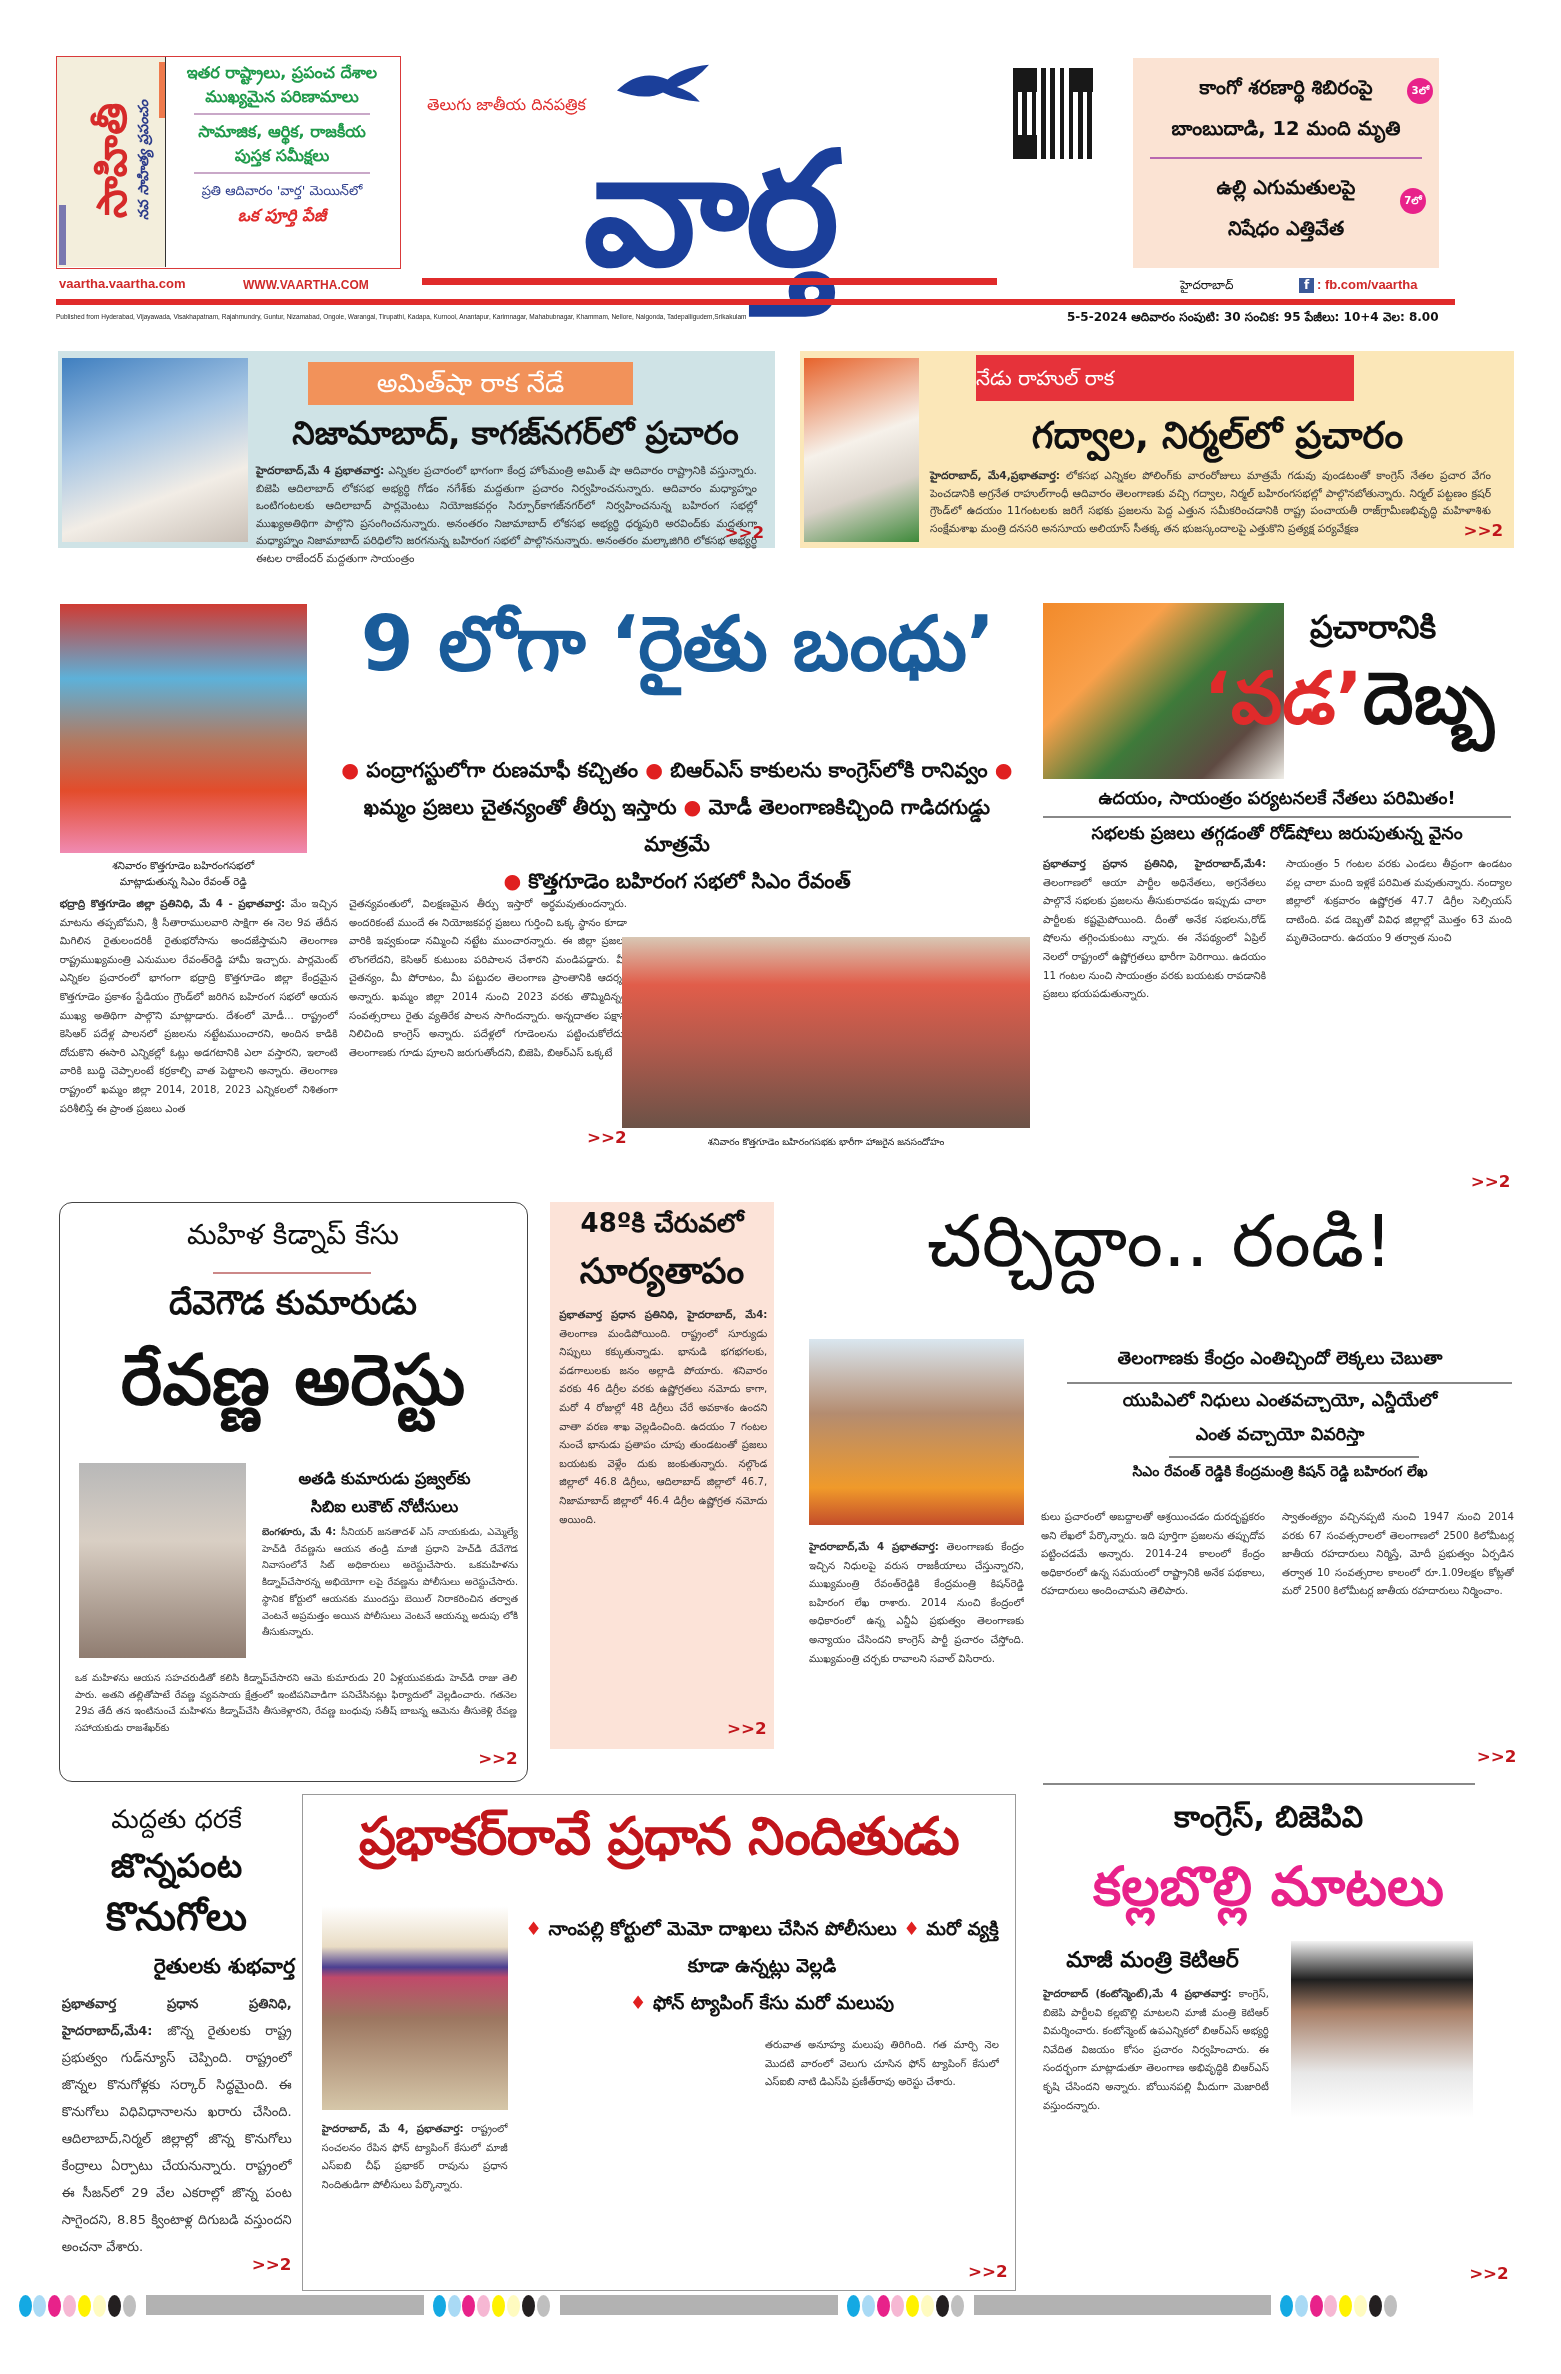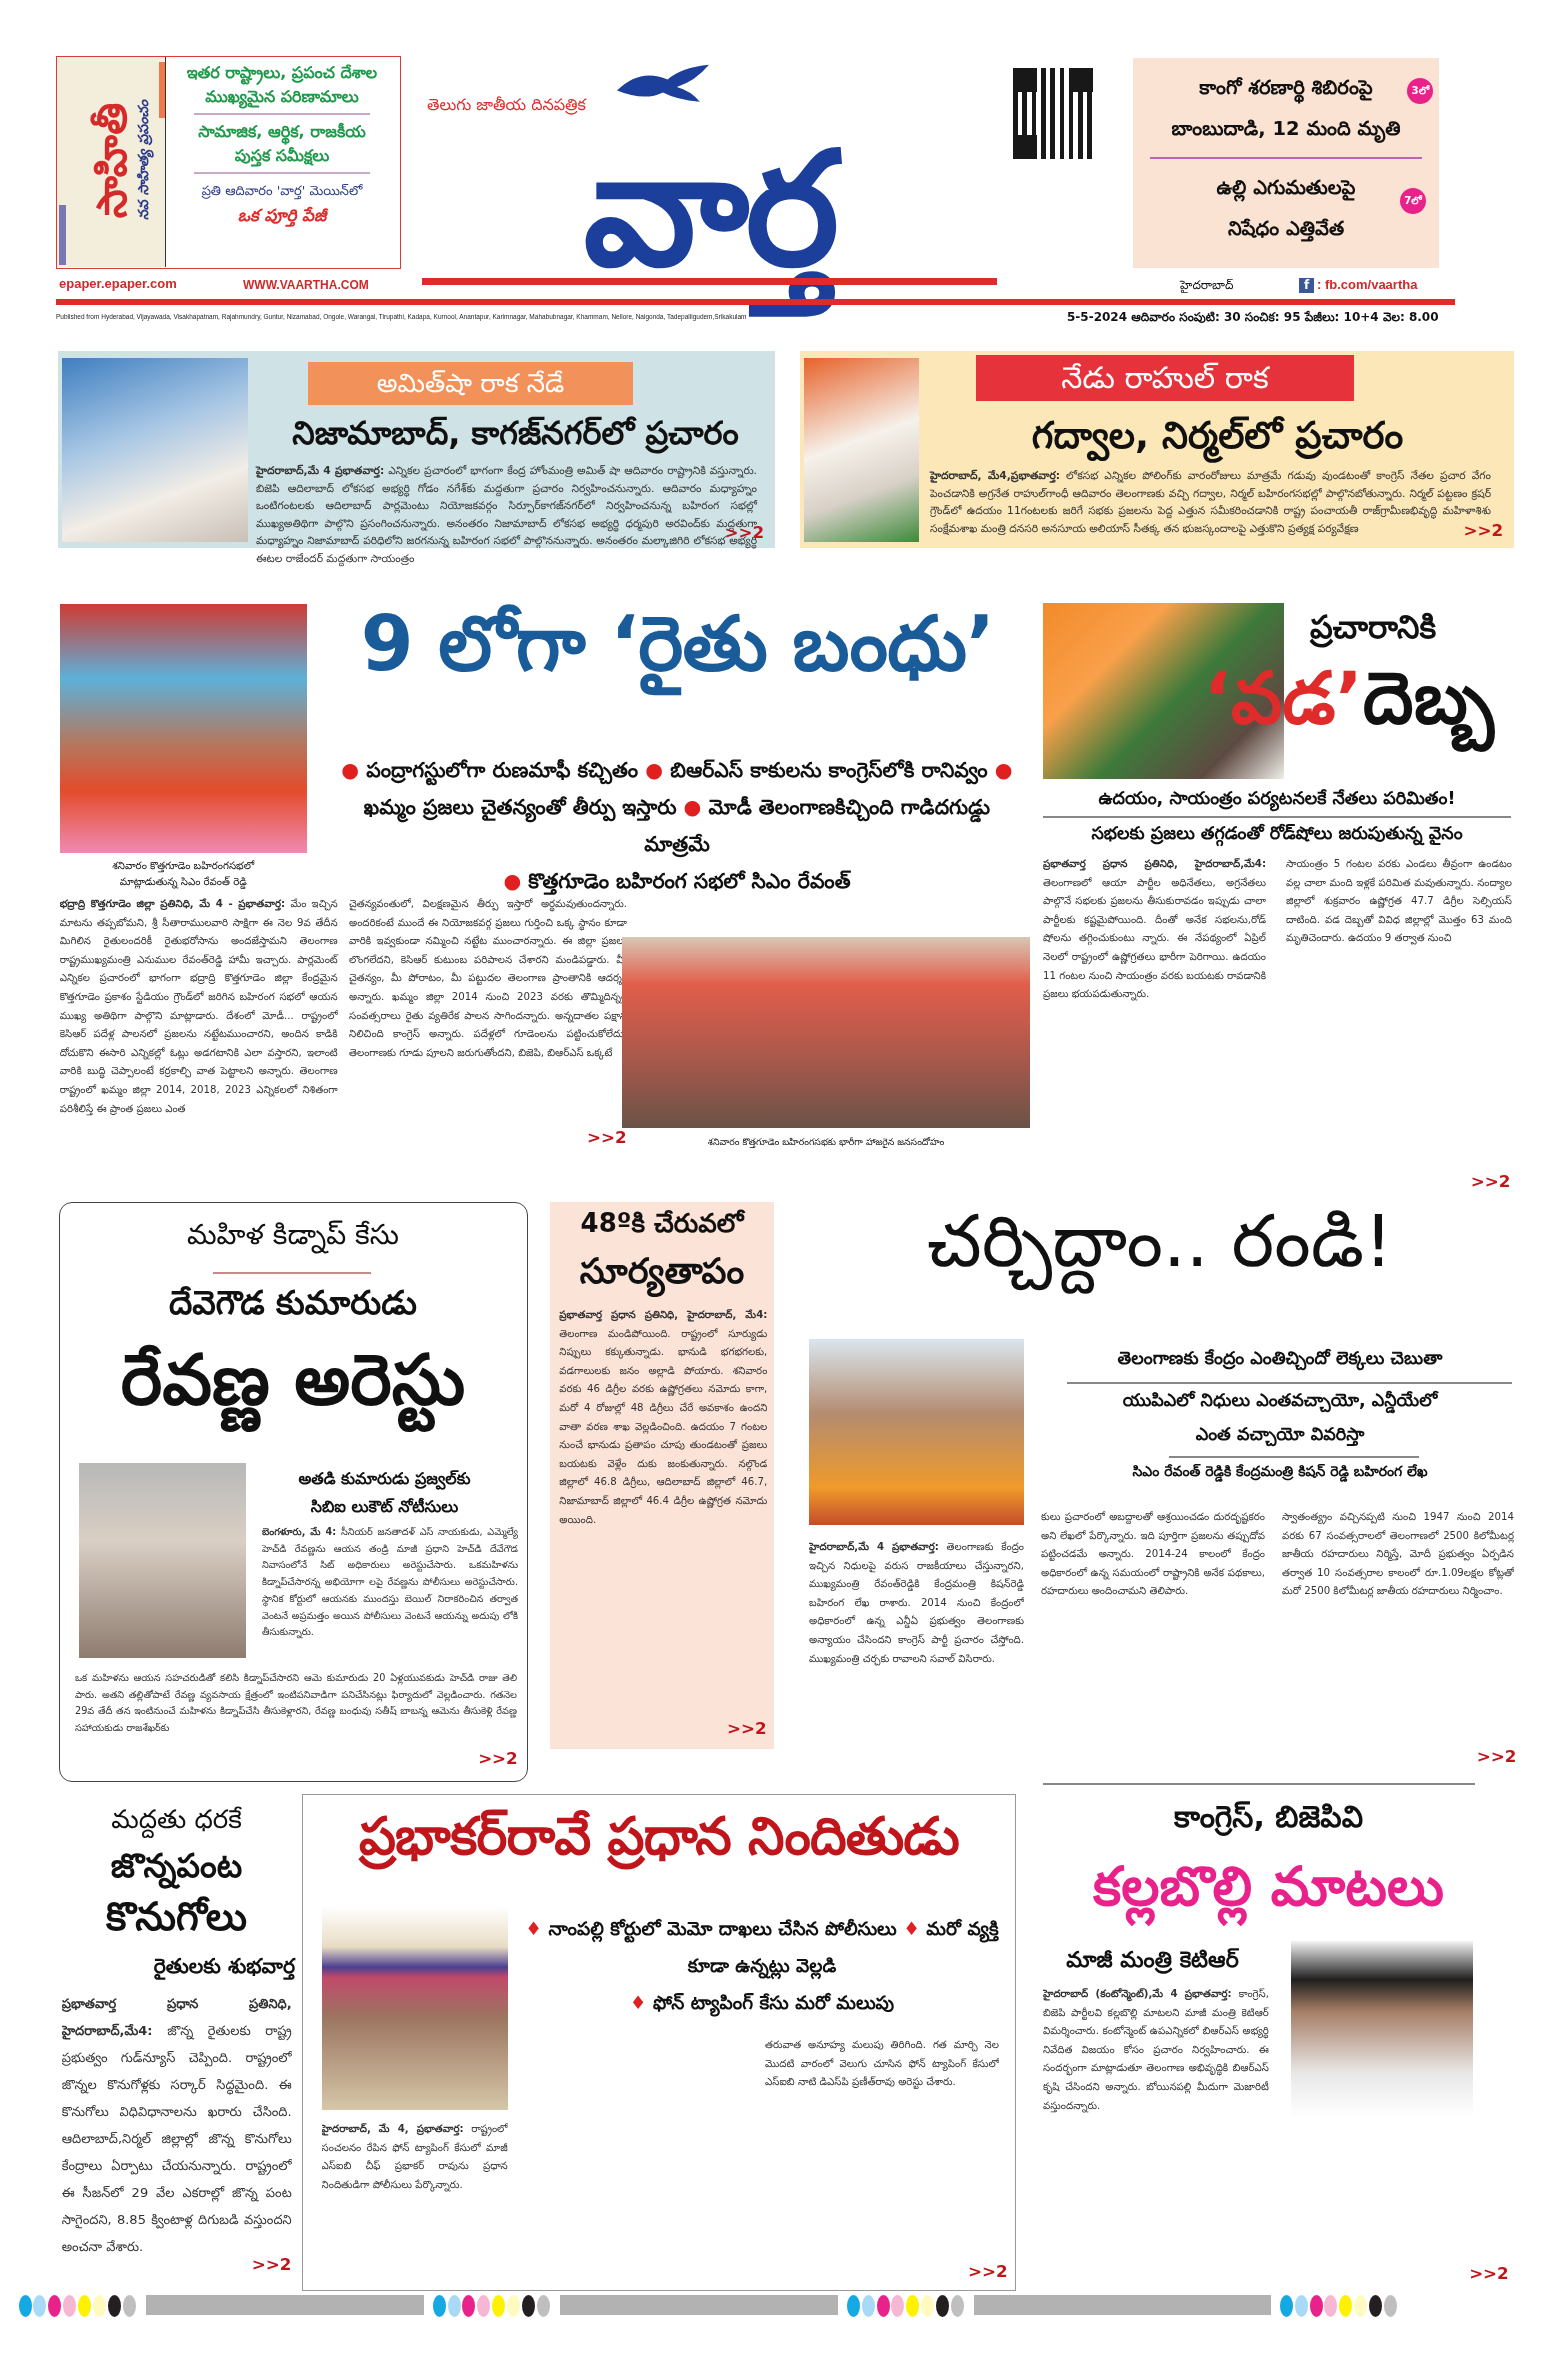--- a/index.html
+++ b/index.html
@@ -39,21 +39,21 @@
       <div>ఇతర రాష్ట్రాలు, ప్రపంచ దేశాల</div>
       <div>ముఖ్యమైన పరిణామాలు</div>
       <div style="height:1.9px;background:#c9a8c8;margin:4.6px 28px"></div>
       <div>సామాజిక, ఆర్థిక, రాజకీయ</div>
       <div>పుస్తక సమీక్షలు</div>
       <div style="height:1.9px;background:#c9a8c8;margin:4.6px 28px"></div>
       <div style="color:#2b3b8a;font-size:13px;font-weight:normal">ప్రతి ఆదివారం 'వార్త' మెయిన్‌లో</div>
       <div style="color:#e02b2b;font-size:16.7px;font-style:italic">ఒక పూర్తి పేజీ</div>
     </div>
   </div>
-  <div class="abs" style="left:59px;top:276px;color:#d02a2a;font-weight:bold;font-size:13px;font-family:'Liberation Sans',sans-serif">epaper.epaper.com</div>
+  <div class="abs" style="left:59px;top:276px;color:#d02a2a;font-weight:bold;font-size:13px;font-family:'Liberation Sans',sans-serif">vaartha.vaartha.com</div>
   <div class="abs" style="left:243px;top:278px;color:#d02a2a;font-weight:bold;font-size:12px;font-family:'Liberation Sans',sans-serif">WWW.VAARTHA.COM</div>
 
   <div class="abs" style="left:427px;top:95px;color:#e02b2b;font-size:16px">తెలుగు జాతీయ దినపత్రిక</div>
   <div class="abs" style="left:612px;top:63px;width:102px;height:46px">
     <svg width="102" height="46" viewBox="0 0 110 50">
         <path d="M5 30 Q30 5 60 18 Q75 5 105 2 Q90 20 70 26 Q85 30 95 42 Q70 40 55 32 Q35 42 5 30Z" fill="#1b3f9a"></path>
       </svg>
   </div>
   <div class="abs" style="left:422px;top:116px;width:575px;height:186px;color:#1b3f9a;font-weight:bold;font-size:158px;line-height:186px;text-align:center;letter-spacing:-3.7px">వార్త</div>
   <div class="abs" style="left:422px;top:278px;width:575px;height:7.4px;background:#e02b2b"></div>
@@ -92,21 +92,21 @@
   <div class="abs hl" style="left:198px;top:65px;width:519px;font-size:32px;text-align:center">నిజామాబాద్, కాగజ్‌నగర్‌లో ప్రచారం</div>
   <div class="abs body-text" style="left:198px;top:111px;width:501px;font-size:10.7px;line-height:17.6px">
     <b>హైదరాబాద్,మే 4 ప్రభాతవార్త:</b>
     <span>ఎన్నికల ప్రచారంలో భాగంగా కేంద్ర హోంమంత్రి అమిత్ షా ఆదివారం రాష్ట్రానికి వస్తున్నారు. బిజెపి ఆదిలాబాద్ లోకసభ అభ్యర్థి గోడం నగేశ్‌కు మద్దతుగా ప్రచారం నిర్వహించనున్నారు. ఆదివారం మధ్యాహ్నం ఒంటిగంటలకు ఆదిలాబాద్ పార్లమెంటు నియోజకవర్గం సిర్పూర్‌కాగజ్‌నగర్‌లో నిర్వహించనున్న బహిరంగ సభల్లో ముఖ్యఅతిథిగా పాల్గొని ప్రసంగించనున్నారు. అనంతరం నిజామాబాద్ లోకసభ అభ్యర్థి ధర్మపురి అరవింద్‌కు మద్దతుగా మధ్యాహ్నం నిజామాబాద్ పరిధిలోని జరగనున్న బహిరంగ సభలో పాల్గొననున్నారు. అనంతరం మల్కాజిగిరి లోకసభ అభ్యర్థి ఈటల రాజేందర్ మద్దతుగా సాయంత్రం</span>
   </div>
   <div class="abs more" style="right:11px;top:171px">&gt;&gt;2</div>
 </div>
 
 <div class="box" style="left:800px;top:351px;width:714px;height:197px;background:#fbe7b8">
   <div class="photo ph-red" style="left:3.7px;top:7.4px;width:115px;height:184px"></div>
-  <div class="abs" style="left:176px;top:3.7px;width:378px;height:46px;background:#e6323a;color:#fff;font-size:30px;text-align:center;line-height:46px">నేడు రాహుల్ రాక</div>
+  <div class="abs" style="left:176px;top:3.7px;width:378px;height:46px;background:#e6323a;color:#fff;font-size:20px;text-align:left;line-height:46px">నేడు రాహుల్ రాక</div>
   <div class="abs hl" style="left:130px;top:65px;width:575px;font-size:37px;text-align:center">గద్వాల, నిర్మల్‌లో ప్రచారం</div>
   <div class="abs body-text" style="left:130px;top:116px;width:561px;font-size:10.7px;line-height:17.6px">
     <b>హైదరాబాద్, మే4,ప్రభాతవార్త:</b>
     <span>లోకసభ ఎన్నికల పోలింగ్‌కు వారంరోజులు మాత్రమే గడువు వుండటంతో కాంగ్రెస్ నేతల ప్రచార వేగం పెంచడానికి అగ్రనేత రాహుల్‌గాంధీ ఆదివారం తెలంగాణకు వచ్చి గద్వాల, నిర్మల్ బహిరంగసభల్లో పాల్గొనబోతున్నారు. నిర్మల్ పట్టణం క్రషర్ గ్రౌండ్‌లో ఉదయం 11గంటలకు జరిగే సభకు ప్రజలను పెద్ద ఎత్తున సమీకరించడానికి రాష్ట్ర పంచాయతీ రాజ్‌గ్రామీణభివృద్ధి మహిళాశిశు సంక్షేమశాఖ మంత్రి దనసరి అనసూయ అలియాస్ సీతక్క తన భుజస్కందాలపై ఎత్తుకొని ప్రత్యక్ష పర్యవేక్షణ</span>
   </div>
   <div class="abs more" style="right:11px;top:169px">&gt;&gt;2</div>
 </div>
 
 <div class="box" style="left:56px;top:598px;width:974px;height:594px">
   <div class="photo ph-cm" style="left:3.7px;top:5.6px;width:247px;height:249px"></div>

